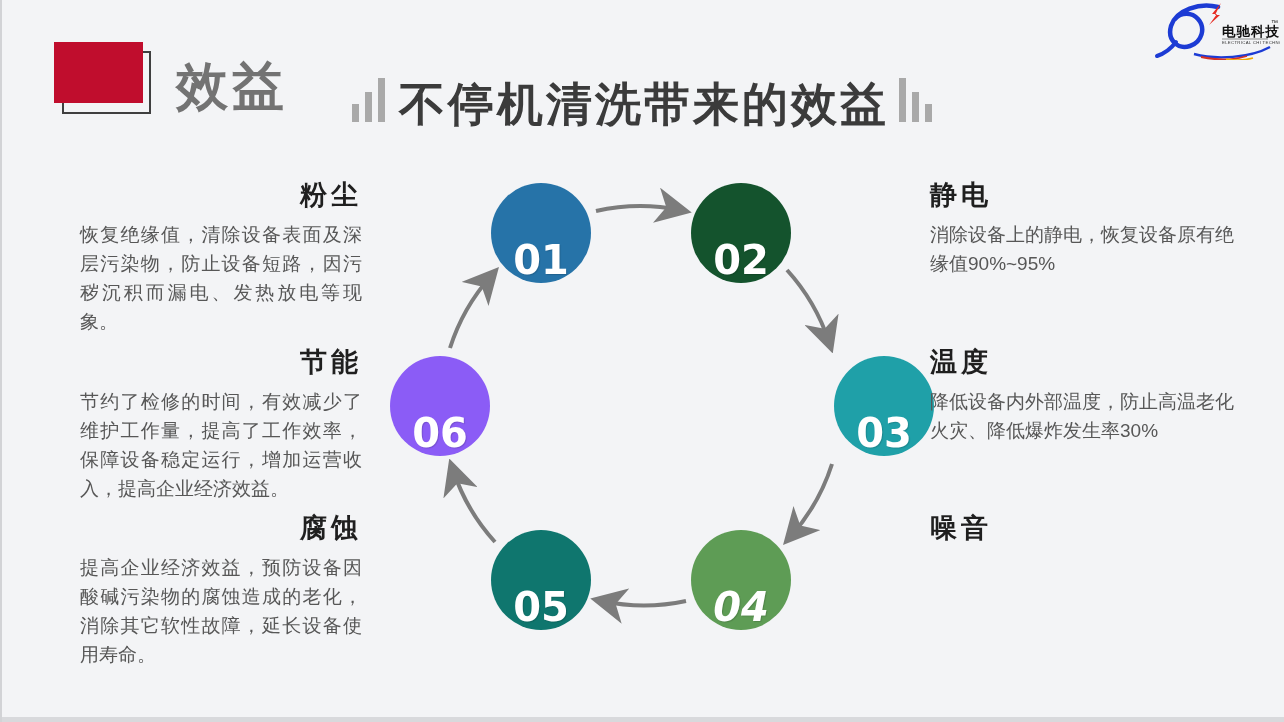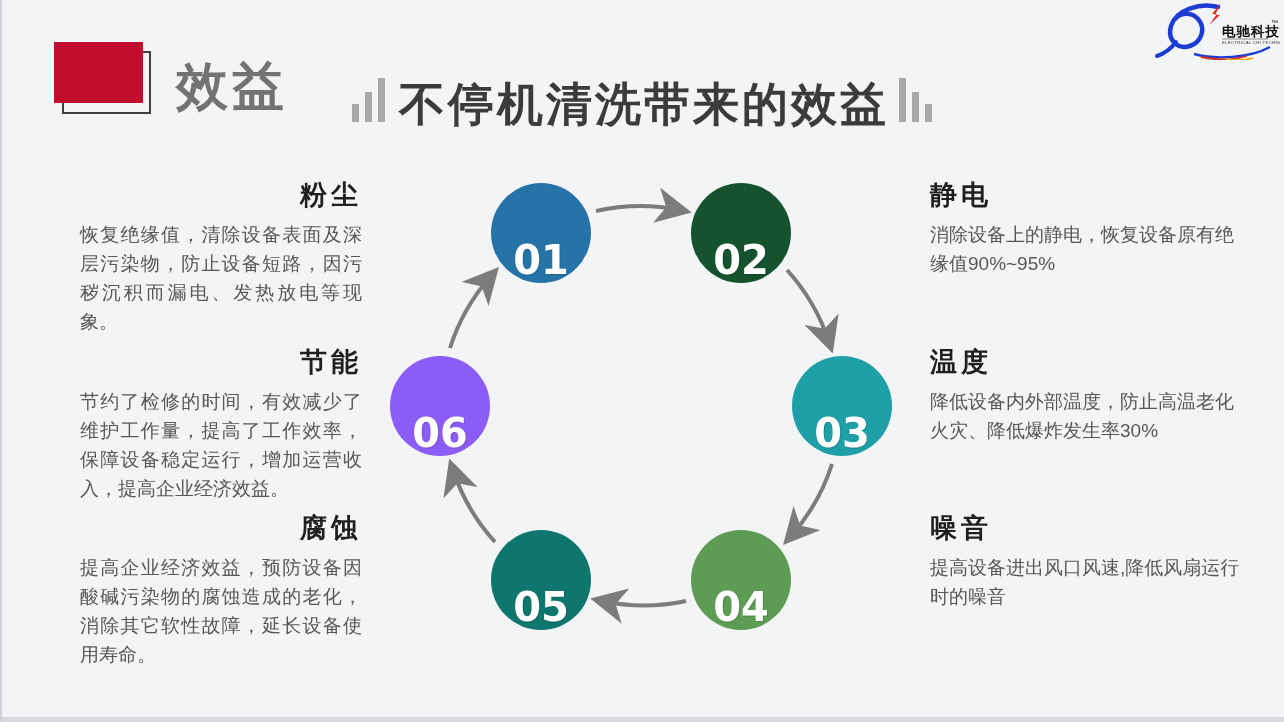--- a/index.html
+++ b/index.html
@@ -27,21 +27,21 @@
 
   
   .circle{
     position:absolute;width:100px;height:100px;border-radius:50%;
     display:flex;align-items:flex-end;justify-content:center;
     color:#fff;font-size:40px;font-weight:bold;
     font-family:"DejaVu Sans",sans-serif;
     text-shadow:1px 1px 1px rgba(0,0,0,0.15);
   }
   .pos01{left:489px;top:183px;} .pos02{left:689px;top:183px;}
-  .pos03{left:790px;top:356px;} .pos04{left:689px;top:530px;}
+  .pos03{left:832px;top:356px;} .pos04{left:689px;top:530px;}
   .pos05{left:489px;top:530px;} .pos06{left:388px;top:356px;}
 
   .arrows{position:absolute;left:0;top:0;width:1284px;height:722px;pointer-events:none;}
 
   
   .panel{position:absolute;}
   .panel h3{margin:0;font-size:27px;font-weight:bold;color:#1F1F1F;letter-spacing:4px;line-height:34px;}
   .panel p{margin:8px 0 0 0;font-size:19px;line-height:29px;color:#575757;}
   .panel.left{left:78px;width:282px;}
   .panel.left h3{text-align:right;}
@@ -97,21 +97,21 @@
 
   <div class="circle pos01" style="background-color: rgb(38, 115, 168);">
     <span>01</span>
   </div>
   <div class="circle pos02" style="background-color: #14532d;">
     <span>02</span>
   </div>
   <div class="circle pos03" style="background-color: rgb(31, 160, 168);">
     <span>03</span>
   </div>
-  <div class="circle pos04" style="background-color: rgb(94, 156, 85);">
+  <div class="circle pos04" style="background-color: rgb(94, 156, 85); font-style: italic;">
     <span>04</span>
   </div>
   <div class="circle pos05" style="background-color: #0f766e;">
     <span>05</span>
   </div>
   <div class="circle pos06" style="background-color: #8b5cf6;">
     <span>06</span>
   </div>
 
   <div class="panel left p-row2">
@@ -130,17 +130,16 @@
   <div class="panel right p-row1">
     <h3>静电</h3>
     <p>消除设备上的静电，恢复设备原有绝缘值90%~95%</p>
   </div>
   <div class="panel right p-row2">
     <h3>温度</h3>
     <p>降低设备内外部温度，防止高温老化火灾、降低爆炸发生率30%</p>
   </div>
   <div class="panel right p-row3">
     <h3>噪音</h3>
-    <p>提高设备进出风口风速,降低风扇运行时的噪音</p>
   </div>
 
   <div class="bottom-edge"></div>
 </div>
 
 </body></html>

